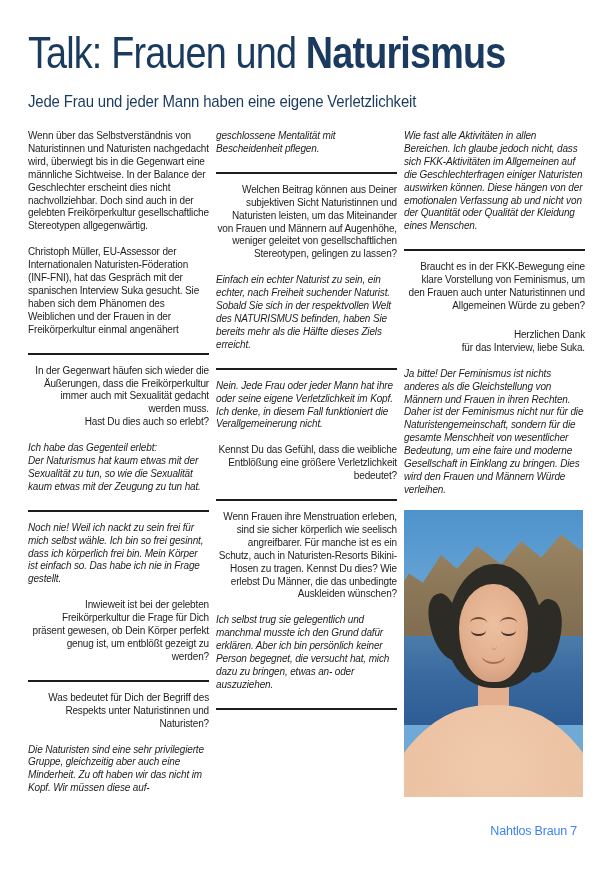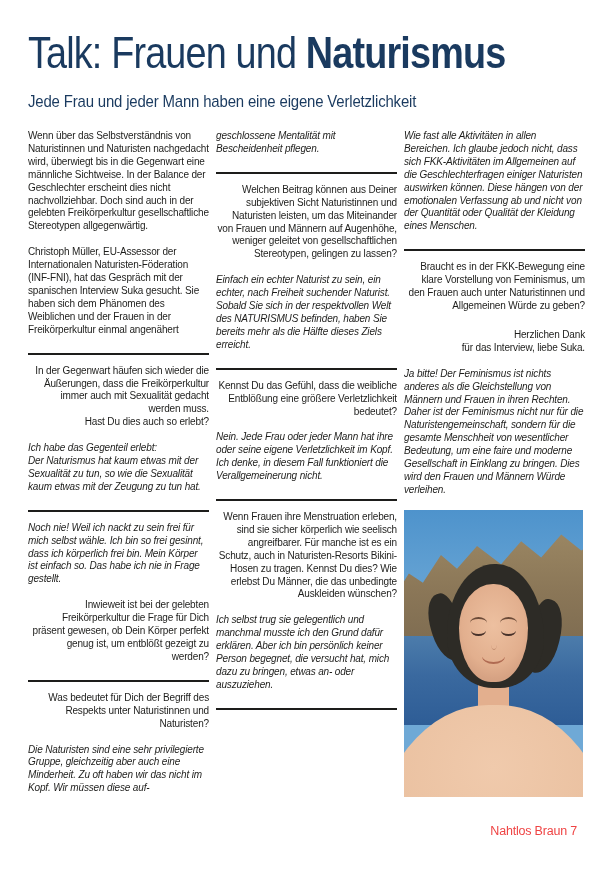--- a/index.html
+++ b/index.html
@@ -65,21 +65,21 @@
   }
   .brow{top:33%;width:26%;height:10%;border-top:2px solid #6b4a37;border-radius:50% 50% 0 0;}
   .brow.l{left:15%;} .brow.r{right:15%;}
   .eye{top:42%;width:22%;height:9%;border-bottom:2px solid #48322a;border-radius:0 0 60% 60%;}
   .eye.l{left:17%;} .eye.r{right:17%;}
   .nose{left:46%;top:55%;width:9%;height:11%;border-bottom:1.5px solid #c08b6d;border-radius:0 0 50% 50%;}
   .smile{left:33%;top:66%;width:34%;height:14%;border-bottom:2.5px solid #b06b52;border-radius:0 0 50% 50%;}
   
   .footer{
     position:absolute;right:36px;top:824px;margin:0;
-    font-size:12.5px;color:#ef4444;letter-spacing:-.2px;
+    font-size:12.5px;color:#3b82f6;letter-spacing:-.2px;
   }
 </style>
 </head>
 <body>
 
 <div class="page">
 
   <h1 class="title"><span>Talk: Frauen und </span><span class="t-bold">Naturismus</span></h1>
 
   <h2 class="subtitle">Jede Frau und jeder Mann haben eine eigene Verletzlichkeit</h2>
@@ -99,22 +99,22 @@
     <div class="block q">Was bedeutet für Dich der Begriff des Respekts unter Naturistinnen und Naturisten?</div>
     <div class="block a">Die Naturisten sind eine sehr privilegierte Gruppe, gleichzeitig aber auch eine Minderheit. Zu oft haben wir das nicht im Kopf. Wir müssen diese auf-</div>
   </div>
 
   <div class="column col-2">
     <div class="block a">geschlossene Mentalität mit Bescheidenheit pflegen.</div>
     <hr class="qrule">
     <div class="block q">Welchen Beitrag können aus Deiner subjektiven Sicht Naturistinnen und Naturisten leisten, um das Miteinander von Frauen und Männern auf Augenhöhe, weniger geleitet von gesellschaftlichen Stereotypen, gelingen zu lassen?</div>
     <div class="block a">Einfach ein echter Naturist zu sein, ein echter, nach Freiheit suchender Naturist. Sobald Sie sich in der respektvollen Welt des NATURISMUS befinden, haben Sie bereits mehr als die Hälfte dieses Ziels erreicht.</div>
     <hr class="qrule">
+    <div class="block a">Nein. Jede Frau oder jeder Mann hat ihre oder seine eigene Verletzlichkeit im Kopf. Ich denke, in diesem Fall funktioniert die Verallgemeinerung nicht.</div>
     <div class="block q">Kennst Du das Gefühl, dass die weibliche Entblößung eine größere Verletzlichkeit bedeutet?</div>
-    <div class="block a">Nein. Jede Frau oder jeder Mann hat ihre oder seine eigene Verletzlichkeit im Kopf. Ich denke, in diesem Fall funktioniert die Verallgemeinerung nicht.</div>
     <hr class="qrule">
     <div class="block q">Wenn Frauen ihre Menstruation erleben, sind sie sicher körperlich wie seelisch angreifbarer. Für manche ist es ein Schutz, auch in Naturisten-Resorts Bikini-Hosen zu tragen. Kennst Du dies? Wie erlebst Du Männer, die das unbedingte Auskleiden wünschen?</div>
     <div class="block a">Ich selbst trug sie gelegentlich und manchmal musste ich den Grund dafür erklären. Aber ich bin persönlich keiner Person begegnet, die versucht hat, mich dazu zu bringen, etwas an- oder auszuziehen.</div>
     <hr class="qrule">
   </div>
 
   <div class="column col-3">
     <div class="block a">Wie fast alle Aktivitäten in allen Bereichen. Ich glaube jedoch nicht, dass sich FKK-Aktivitäten im Allgemeinen auf die Geschlechterfragen einiger Naturisten auswirken können. Diese hängen von der emotionalen Verfassung ab und nicht von der Quantität oder Qualität der Kleidung eines Menschen.</div>
     <hr class="qrule">
     <div class="block q">Braucht es in der FKK-Bewegung eine klare Vorstellung von Feminismus, um den Frauen auch unter Naturistinnen und Allgemeinen Würde zu geben?</div>

